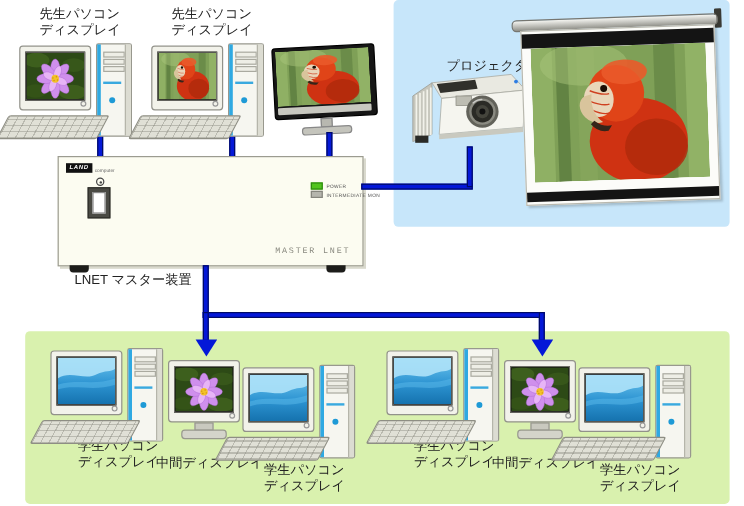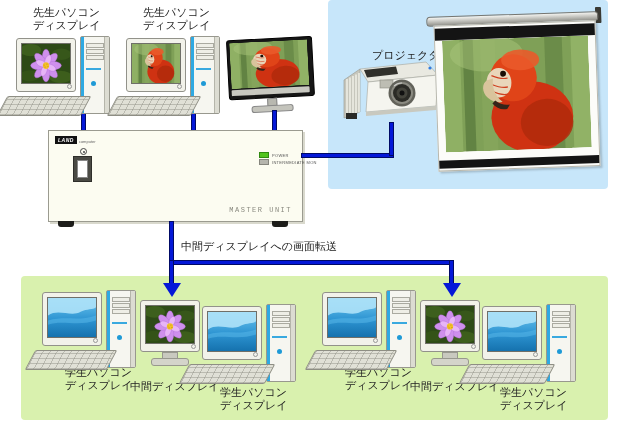--- a/index.html
+++ b/index.html
@@ -211,24 +211,25 @@
     <i class="psw-icon"></i>
     <div class="psw"></div>
     <div class="ledrow" style="top:21px">
       <i class="led green"></i>
       <span class="ledlab">POWER</span>
     </div>
     <div class="ledrow" style="top:28px">
       <i class="led gray"></i>
       <span class="ledlab">INTERMEDIATE MON</span>
     </div>
-    <div class="panelname">MASTER UNIT</div>
+    <div class="panelname">MASTER LNET</div>
   </div>
   <div class="foot" style="left:58px;top:221px"></div>
   <div class="foot" style="left:272px;top:221px"></div>
+  <div class="lbl" style="left:62px;top:228px">LNET マスター装置</div>
 
   <div class="cable" style="left:301px;top:153px;width:93px;height:5px"></div>
   <div class="cable" style="left:389px;top:122px;width:5px;height:34px"></div>
 
   <div class="lbl" style="left:372px;top:49px">プロジェクタ</div>
   <svg class="abs" style="left:338px;top:56px" width="104" height="72" viewBox="0 0 104 72">
     <polygon points="6,24 22,13 22,56 6,62" fill="#c6c6bc" stroke="#97978d" stroke-width="0.6"></polygon>
     <path d="M9,23 V60 M12,21.5 V59 M15,20 V58 M18,18.5 V57 M21,17 V56.5" stroke="#f2f2ea" stroke-width="1.4" fill="none"></path>
     <polygon points="22,13 88,6 100,19 30,26" fill="#e9e9e1" stroke="#a5a59a" stroke-width="0.6"></polygon>
     <polygon points="26,14 58,10.5 60,18 29,21.5" fill="#30302b"></polygon>
@@ -258,21 +259,20 @@
       <div class="bandbot"></div>
     </div>
   </div>
 
   <div class="cable" style="left:169px;top:221px;width:5px;height:44px"></div>
   <div class="cable" style="left:169px;top:260px;width:285px;height:5px"></div>
   <div class="cable" style="left:169px;top:260px;width:5px;height:24px"></div>
   <div class="cable" style="left:449px;top:260px;width:5px;height:24px"></div>
   <div class="arrowhead" style="left:163px;top:283px"></div>
   <div class="arrowhead" style="left:443px;top:283px"></div>
-  <div class="lbl" style="left:181px;top:240px">中間ディスプレイへの画面転送</div>
 
   <div class="sgroup" style="left:28px;top:288px">
     <div class="pc" style="left:14px;top:2px">
       <div class="kb"></div>
       <div class="tower">
         <i class="bay b1"></i>
         <i class="bay b2"></i>
         <i class="bay b3"></i>
         <i class="slot"></i>
         <i class="pwrbtn"></i>

